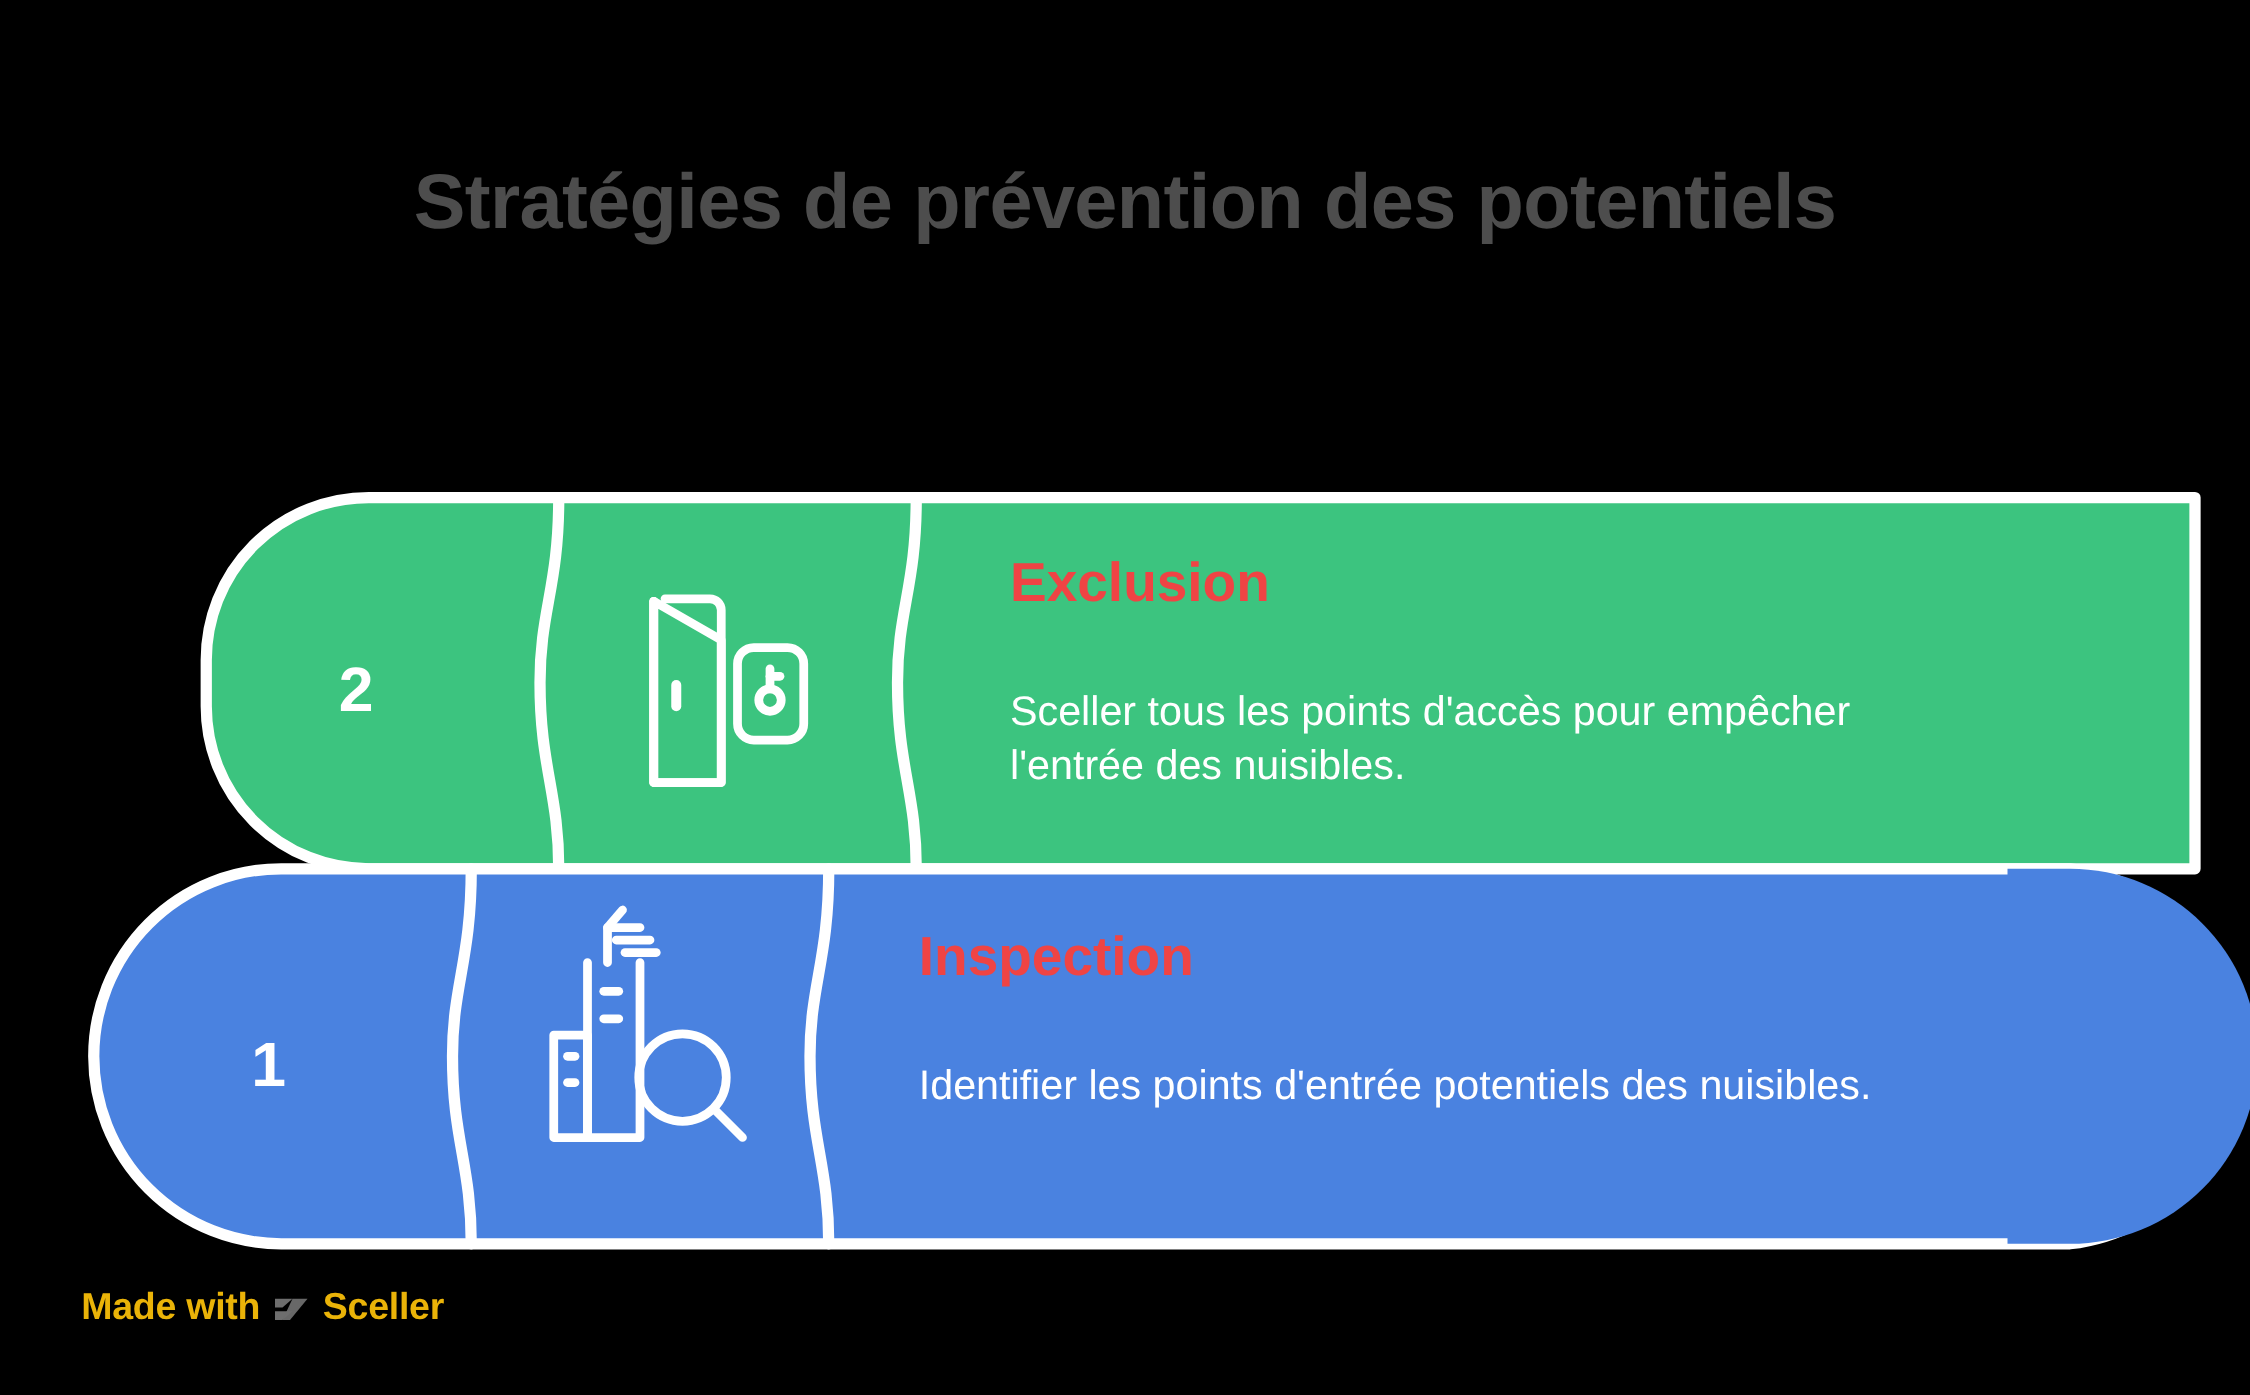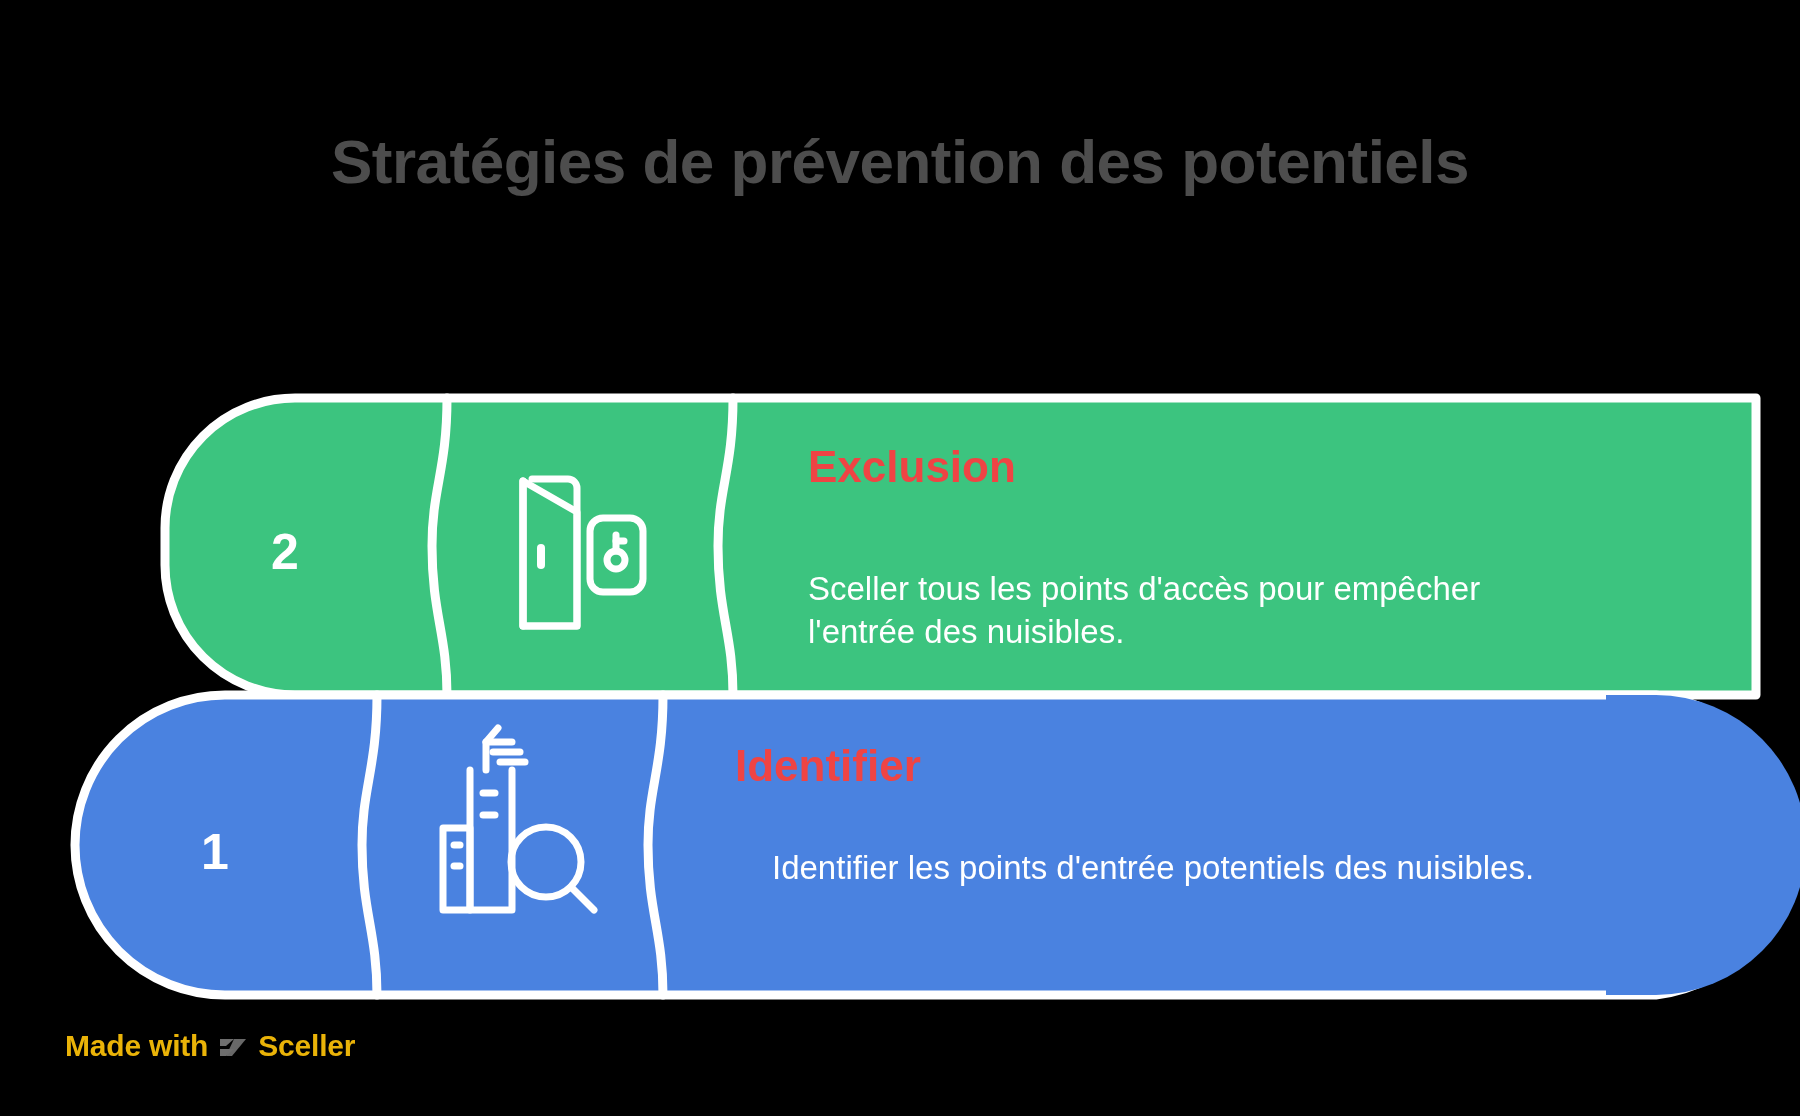--- a/index.html
+++ b/index.html
@@ -54,24 +54,24 @@
   }
   .card-body {
     position: absolute;
     font-size: 33px;
     font-weight: normal;
     color: #ffffff;
     line-height: 1.30;
   }
 
   #head-2 { left: 808px; top: 445px; }
-  #body-2 { left: 808px; top: 548px; width: 740px; margin-top: 20px; }
+  #body-2 { left: 808px; top: 548px; width: 740px; }
 
   #head-1 { left: 735px; top: 744px; }
-  #body-1 { left: 772px; top: 847px; width: 870px; }
+  #body-1 { left: 735px; top: 847px; width: 870px; }
 
   .badge-num {
     position: absolute;
     font-size: 50px;
     font-weight: bold;
     color: #ffffff;
     line-height: 1;
     text-align: center;
     width: 80px;
   }
@@ -187,21 +187,21 @@
     </g>
   </g>
 
 </svg>
 </div>
 
 <div class="card-head" id="head-2">Exclusion</div>
 <div class="card-body" id="body-2">Sceller tous les points d'accès pour empêcher l'entrée des nuisibles.</div>
 <div class="badge-num" id="num-2">2</div>
 
-<div class="card-head" id="head-1">Identifier</div>
+<div class="card-head" id="head-1">Inspection</div>
 <div class="card-body" id="body-1">Identifier les points d'entrée potentiels des nuisibles.</div>
 <div class="badge-num" id="num-1">1</div>
 
 <div class="footer">
   <span>Made with</span>
   <span class="brandmark">
     <svg width="32" height="32" viewBox="0 0 32 32" xmlns="http://www.w3.org/2000/svg">
       <path d="M3 9 L17 9 L9 16 L3 16 Z" fill="#6e6e6e"></path>
       <path d="M3 19 L17 19 L9 26 L3 26 Z" fill="#6e6e6e"></path>
       <path d="M17 9 L29 9 L15 26 L9 26 Z" fill="#6e6e6e" opacity="0.95"></path>

